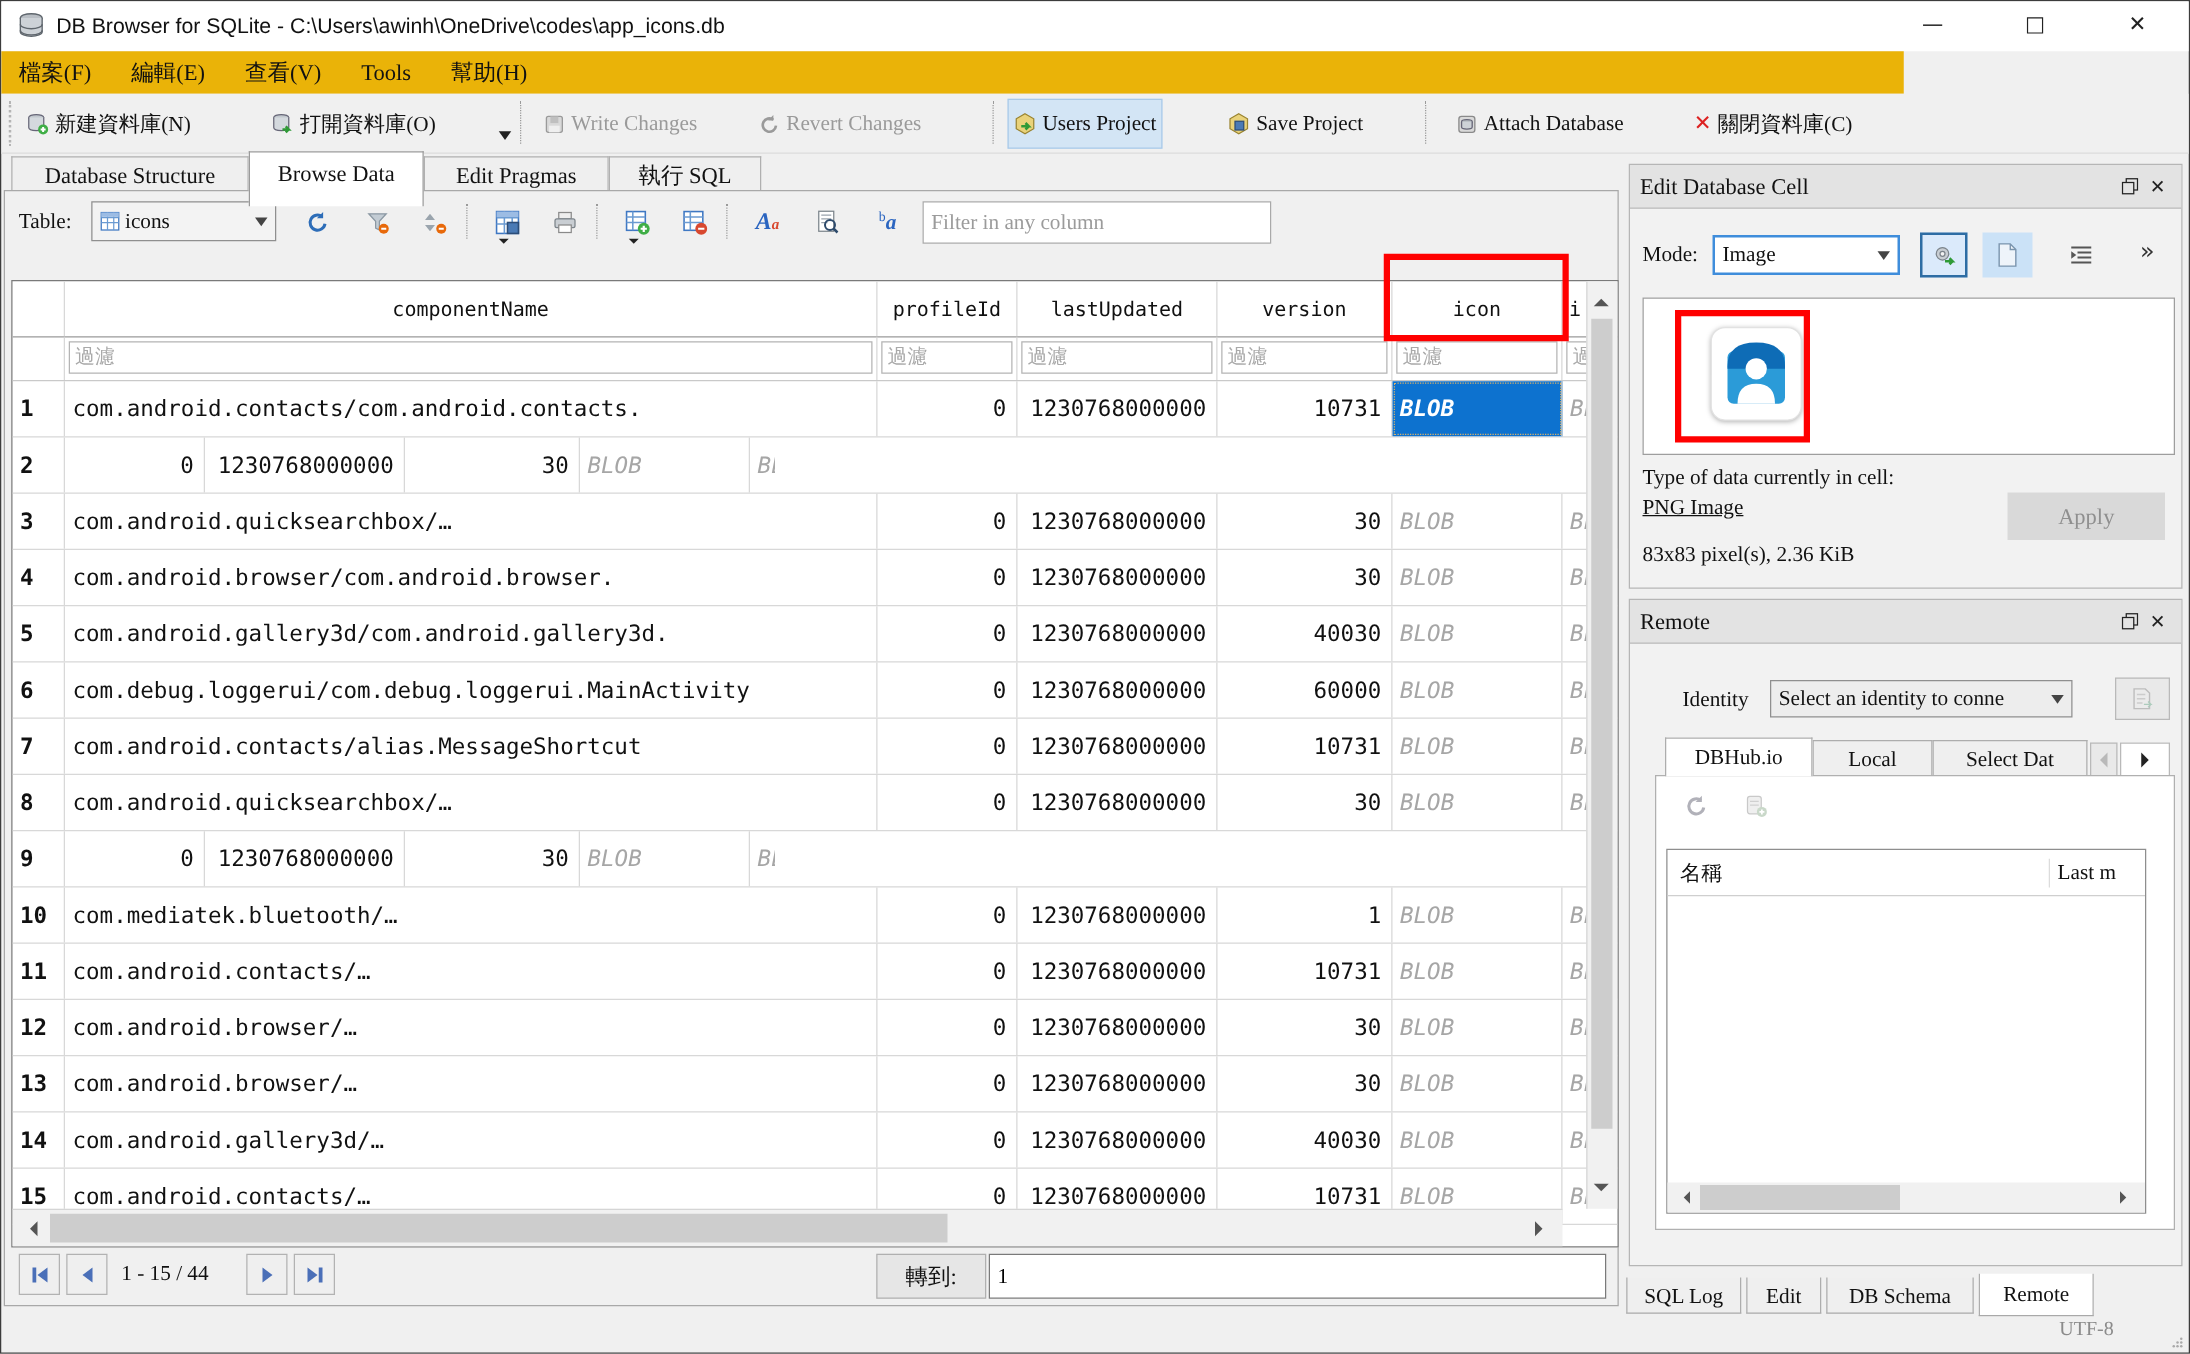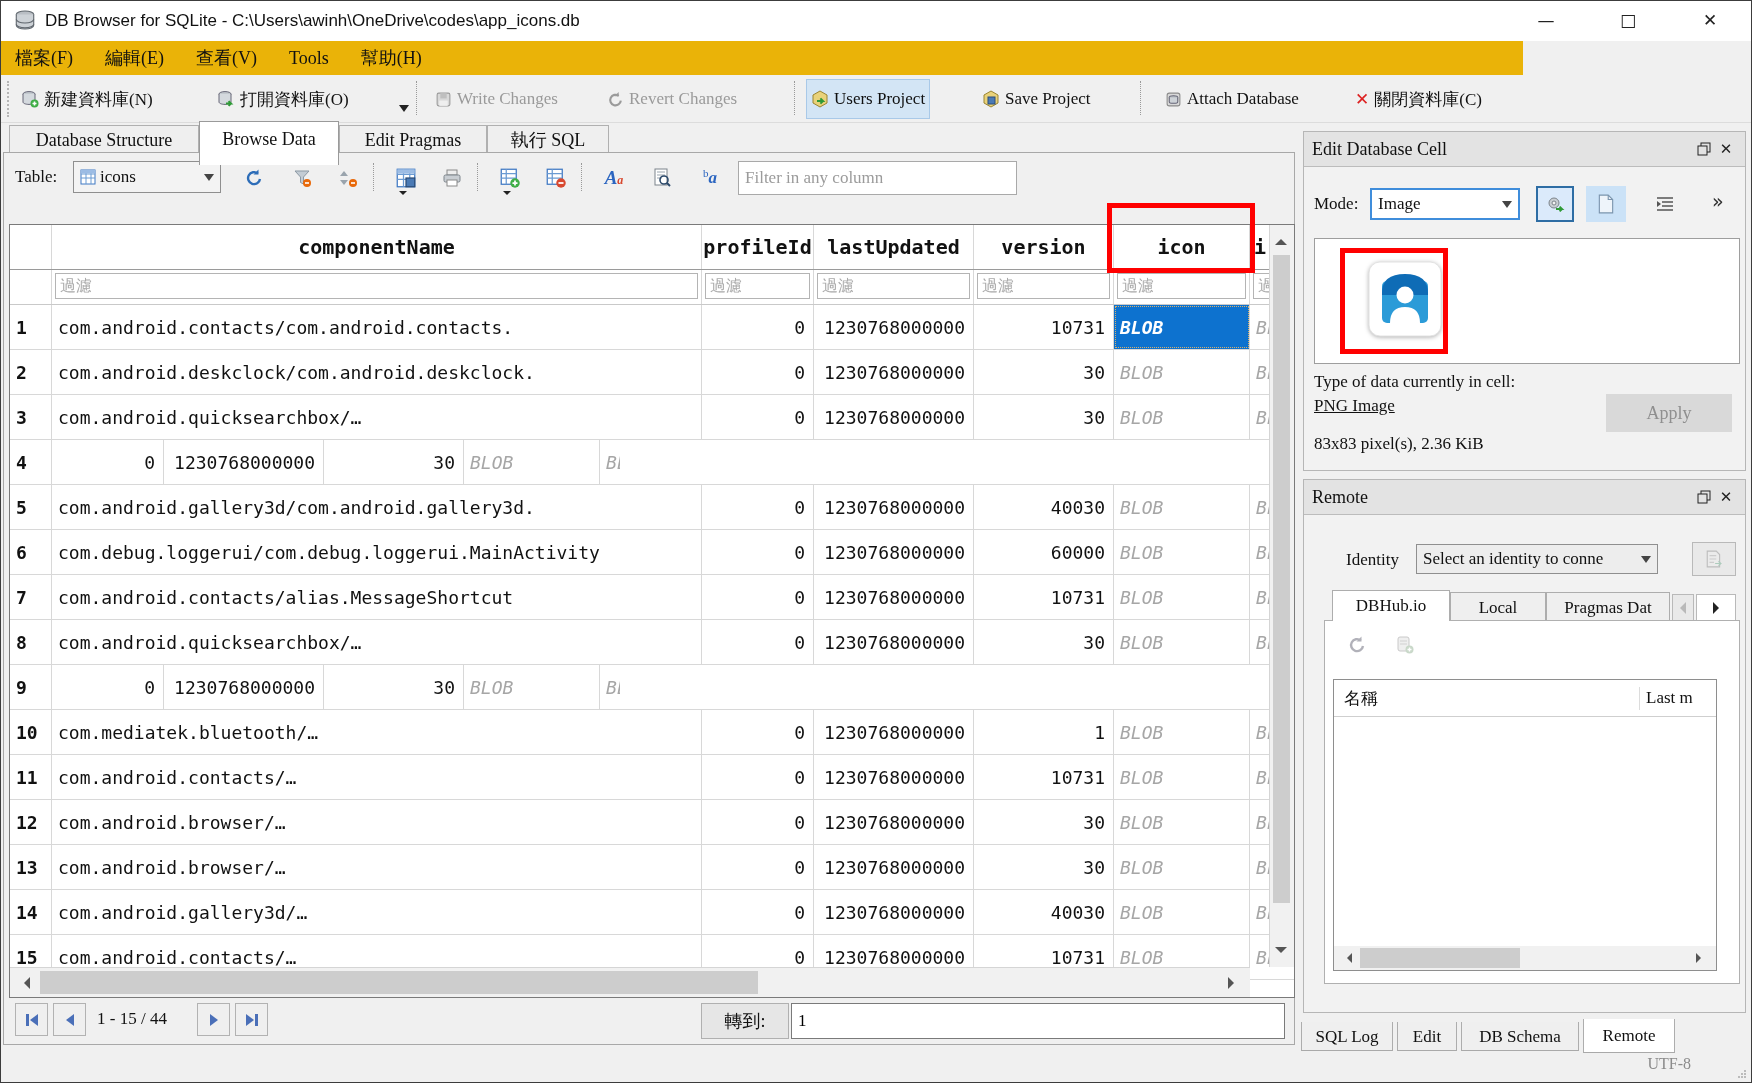--- a/index.html
+++ b/index.html
@@ -34,21 +34,21 @@
   .gicon{top:164px;width:26px;height:26px;display:flex;align-items:center;justify-content:center;}
   .txtin{border:1px solid #a9a9a9;background:#fff;font-size:17px;padding:0 6px;
          font-family:"Liberation Serif","DejaVu Serif",serif;outline:none;}
   .txtin::placeholder{color:#9b9b9b;opacity:1;}
   
   .table-frame{left:8px;top:223px;width:1286px;height:774px;border:1px solid #7a7a7a;background:#fff;overflow:hidden;}
   .ghead,.gfilter,.grow{display:flex;}
   .cell{box-sizing:border-box;border-right:1px solid #d8d8d8;overflow:hidden;white-space:nowrap;}
   .cnum{width:42px;}.cc{width:650px;}.cp{width:112px;}.cl{width:160px;}.cv{width:140px;}.cb{width:136px;}.cs{width:20px;border-right:none;}
   .ghead{height:44px;border-bottom:1px solid #9a9a9a;}
-  .ghead .cell{font-family:"DejaVu Sans Mono",monospace;font-weight:bold;font-size:20px;
+  .ghead .cell{font-family:"DejaVu Sans Mono",monospace;font-weight:normal;font-size:16px;
                display:flex;align-items:center;justify-content:center;}
   .gfilter{height:34px;border-bottom:1px solid #c9c9c9;}
   .gfilter .cell{padding:3px;}
   .gfilter input{width:100%;height:26px;box-sizing:border-box;border:1px solid #b4b4b4;font-size:16px;padding:0 4px;
                  font-family:"Liberation Serif","DejaVu Serif",serif;outline:none;}
   .gfilter input::placeholder{color:#a9a9a9;opacity:1;}
   .grow{height:44px;border-bottom:1px solid #d8d8d8;font-family:"DejaVu Sans Mono",monospace;font-size:18px;}
   .grow .cell{display:flex;align-items:center;padding-left:6px;}
   .grow .num{justify-content:flex-end;padding-right:8px;padding-left:0;}
   .grow .cnum{font-weight:bold;}
@@ -293,38 +293,38 @@
           <div class="cell cnum">1</div>
           <div class="cell cc">com.android.contacts/com.android.contacts.</div>
           <div class="cell cp num">0</div>
           <div class="cell cl num">1230768000000</div>
           <div class="cell cv num">10731</div>
           <div class="cell cb blob sel">BLOB</div>
           <div class="cell cs blob">BLOB</div>
         </div>
         <div class="grow">
           <div class="cell cnum">2</div>
-          <div class="cell cc">com.android.deskclock/com.android.deskclock.</div>
           <div class="cell cp num">0</div>
           <div class="cell cl num">1230768000000</div>
           <div class="cell cv num">30</div>
           <div class="cell cb blob">BLOB</div>
           <div class="cell cs blob">BLOB</div>
         </div>
         <div class="grow">
           <div class="cell cnum">3</div>
           <div class="cell cc">com.android.quicksearchbox/…</div>
           <div class="cell cp num">0</div>
           <div class="cell cl num">1230768000000</div>
           <div class="cell cv num">30</div>
           <div class="cell cb blob">BLOB</div>
           <div class="cell cs blob">BLOB</div>
         </div>
         <div class="grow">
           <div class="cell cnum">4</div>
+          <div class="cell cc">com.android.browser/com.android.browser.</div>
           <div class="cell cp num">0</div>
           <div class="cell cl num">1230768000000</div>
           <div class="cell cv num">30</div>
           <div class="cell cb blob">BLOB</div>
           <div class="cell cs blob">BLOB</div>
         </div>
         <div class="grow">
           <div class="cell cnum">5</div>
           <div class="cell cc">com.android.gallery3d/com.android.gallery3d.</div>
           <div class="cell cp num">0</div>
@@ -543,21 +543,21 @@
     <div class="abs mini-btn" style="left:388px;top:62px;width:44px;height:34px;">
       <svg width="18" height="18" viewBox="0 0 16 16" opacity="0.45">
           <path d="M2 1 h8 l3 3 v11 H2 Z" fill="#eee" stroke="#888"></path>
           <path d="M4 5 h6 M4 8 h6 M4 11 h4" stroke="#aaa"></path>
           <path d="M9 12 h5 l-2-2 m2 2 l-2 2" stroke="#6a8" fill="none"></path>
         </svg>
     </div>
 
     <div class="abs tab2 active" style="left:28px;top:110px;width:118px;">DBHub.io</div>
     <div class="abs tab2" style="left:146px;top:112px;width:96px;">Local</div>
-    <div class="abs tab2" style="left:242px;top:112px;width:124px;">Pragmas Dat</div>
+    <div class="abs tab2" style="left:242px;top:112px;width:124px;">Select Dat</div>
     <div class="abs mini-btn" style="left:368px;top:114px;width:22px;height:27px;">
       <span class="tri" style="border-right-color:#b9b9b9;border-left-width:0;"></span>
     </div>
     <div class="abs mini-btn" style="left:392px;top:114px;width:40px;height:27px;background:#fff;">
       <span class="tri" style="border-left-color:#222;border-right-width:0;"></span>
     </div>
 
     <div class="abs" style="left:20px;top:140px;width:416px;height:364px;background:#fff;border:1px solid #b0b0b0;">
       <div class="abs" style="left:22px;top:14px;">
         <svg width="20" height="20" viewBox="0 0 20 20" opacity="0.45">

